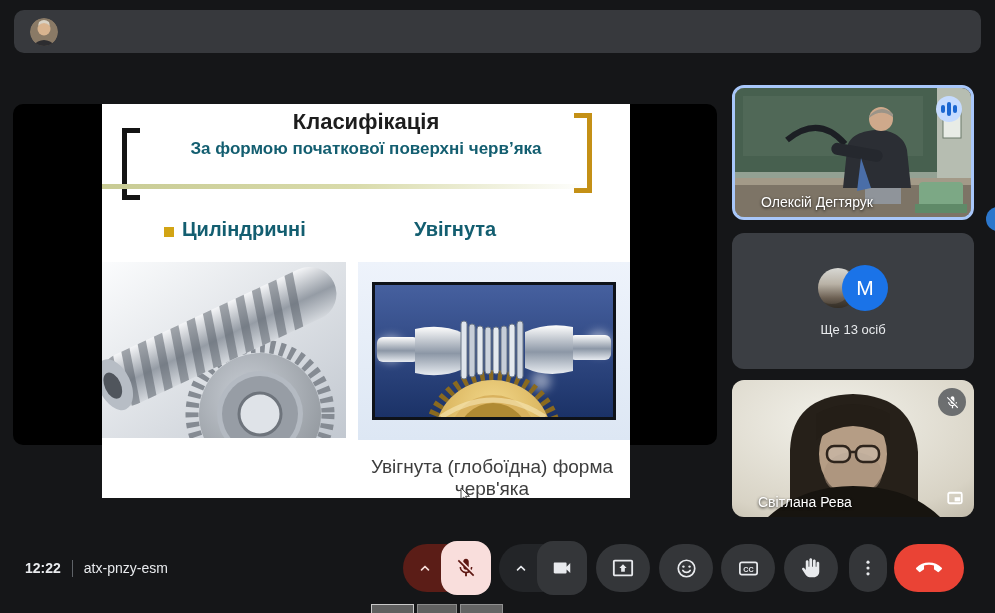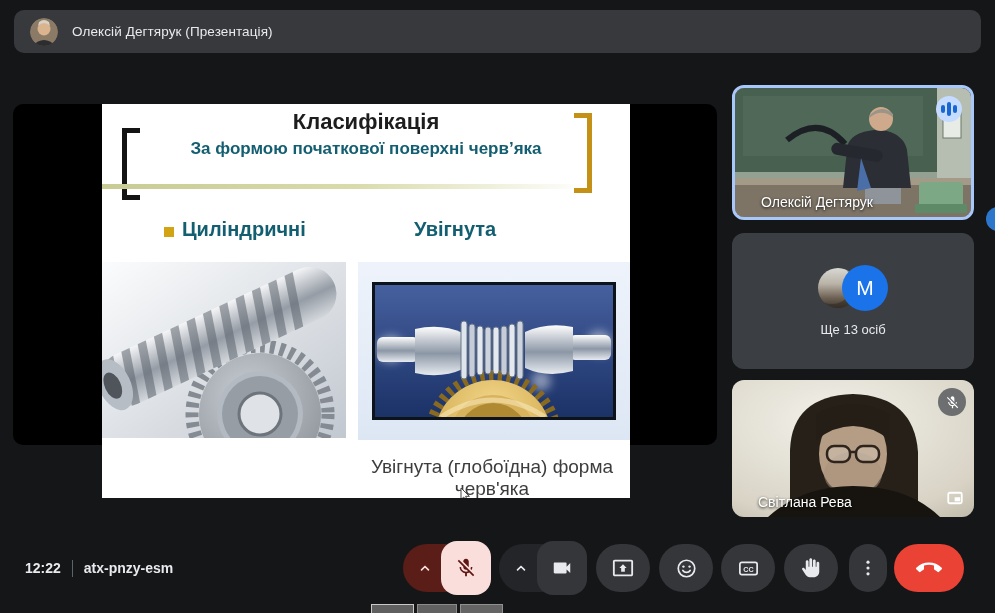--- a/index.html
+++ b/index.html
@@ -53,21 +53,21 @@
              box-shadow:inset -6px -4px 0 rgba(40,35,28,.45);}
   .m-avatar{width:46px;height:46px;border-radius:50%;background:#1a73e8;color:#fff;display:flex;align-items:center;
             justify-content:center;font-size:21px;margin-left:-16px;}
   .more-label{margin-top:11px;color:#e8eaed;font-size:13px;font-weight:500;}
   .edge-avatar{position:absolute;left:986px;top:207px;width:24px;height:24px;border-radius:50%;background:#2c77cc;}
 
   
   .meet-info{position:absolute;left:25px;top:540px;height:56px;display:flex;align-items:center;color:#e8eaed;font-size:14px;}
   .meet-info .time{font-weight:600;}
   .meet-info .sep{width:1px;height:17px;background:#5f6368;margin:0 11px;}
-  .meet-info .code{font-weight:700;}
+  .meet-info .code{font-weight:400;}
   .ctl{position:absolute;top:544px;height:48px;display:flex;align-items:center;justify-content:center;
        border:none;cursor:pointer;padding:0;}
   .round{width:54px;border-radius:24px;background:#343639;color:#e8eaed;}
   .split{background:transparent;}
   .seg-chev{width:44px;height:48px;display:flex;align-items:center;justify-content:center;border-radius:24px 0 0 24px;}
   .seg-main{width:50px;height:54px;border-radius:16px;margin-left:-6px;display:flex;align-items:center;justify-content:center;}
   .mic-group .seg-chev{background:#5b1d17;color:#f6dedb;}
   .mic-group .seg-main{background:#f9dedc;color:#5e1712;}
   .cam-group .seg-chev{background:#232528;color:#e8eaed;}
   .cam-group .seg-main{background:#343639;color:#e8eaed;}
@@ -85,21 +85,20 @@
 
   <div class="top-banner">
     <span class="tb-avatar">
       <svg width="28" height="28" viewBox="0 0 28 28">
         <circle cx="14" cy="14" r="14" fill="#8a7a66"></circle>
         <circle cx="14" cy="11" r="6.5" fill="#d9b48f"></circle>
         <path d="M2 28 Q14 16 26 28 Z" fill="#2d2d30"></path>
         <path d="M8 8 q6 -6 12 0 l-1 -4 q-5 -4 -10 0 z" fill="#d9d2c4"></path>
       </svg>
     </span>
-    <span class="tb-name">Олексій Дегтярук (Презентація)</span>
   </div>
 
   <div class="stage">
     <div class="slide">
       <div class="sl-title">Класифікація</div>
       <div class="sl-subtitle">За формою початкової поверхні черв’яка</div>
       <div class="bracket-l"></div>
       <div class="bracket-r"></div>
       <div class="sl-line"></div>
       <div class="sl-bullet"></div>

